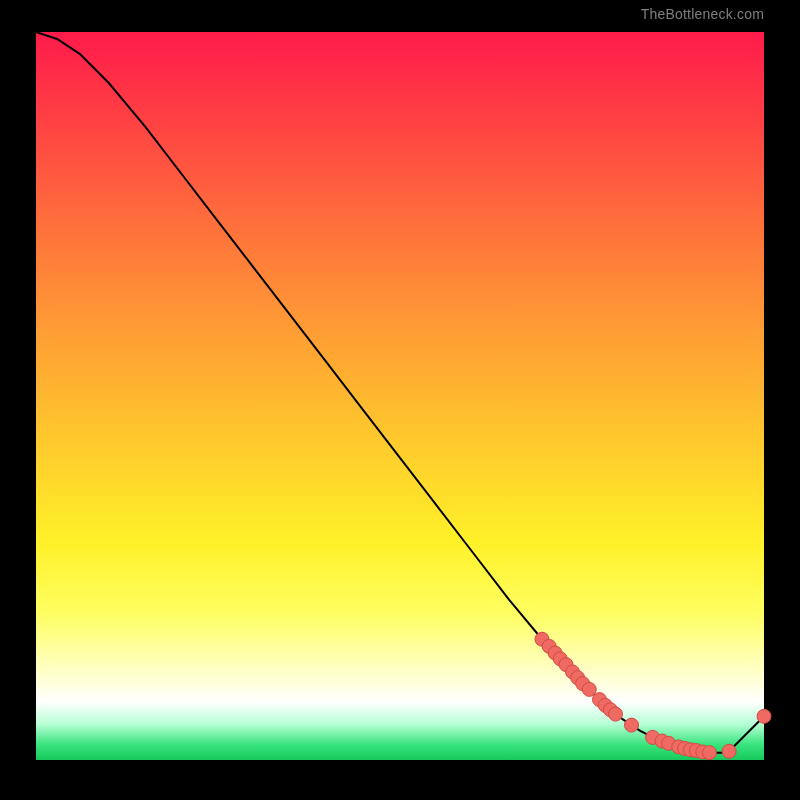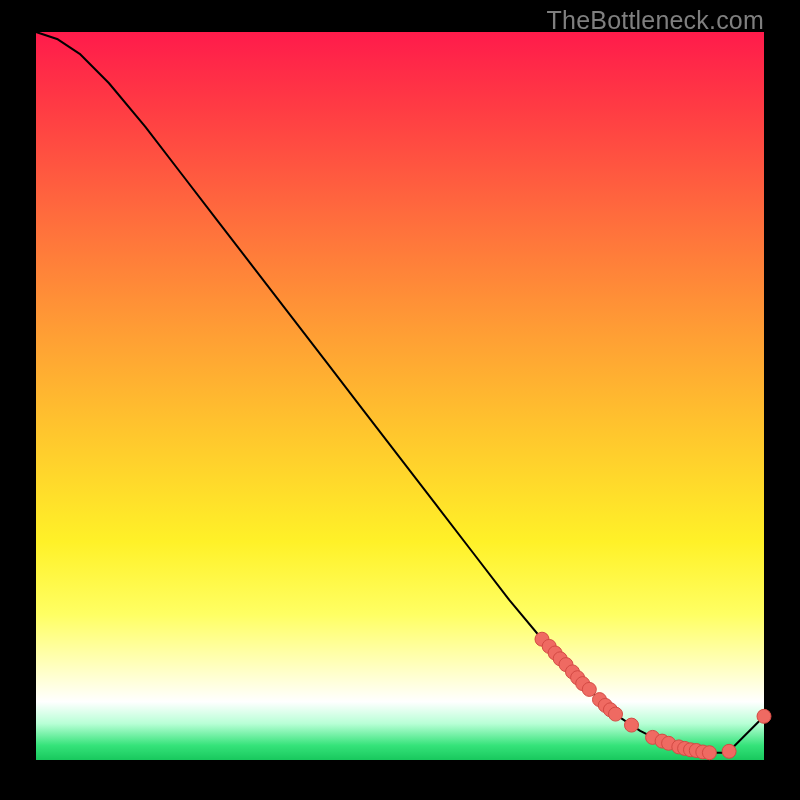--- a/index.html
+++ b/index.html
@@ -38,21 +38,21 @@
       #b8ffd6 95%,
       #35e37a 98%,
       #18c85d 100%
     );
   }
   .attribution {
     position: absolute;
     top: 6px;
     right: 36px;
     color: #7f7f7f;
-    font-size: 25px;
+    font-size: 14px;
     font-weight: 400;
     letter-spacing: 0.2px;
   }
   svg.curve {
     position: absolute;
     left: 0;
     top: 0;
     width: 728px;
     height: 728px;
     overflow: visible;

